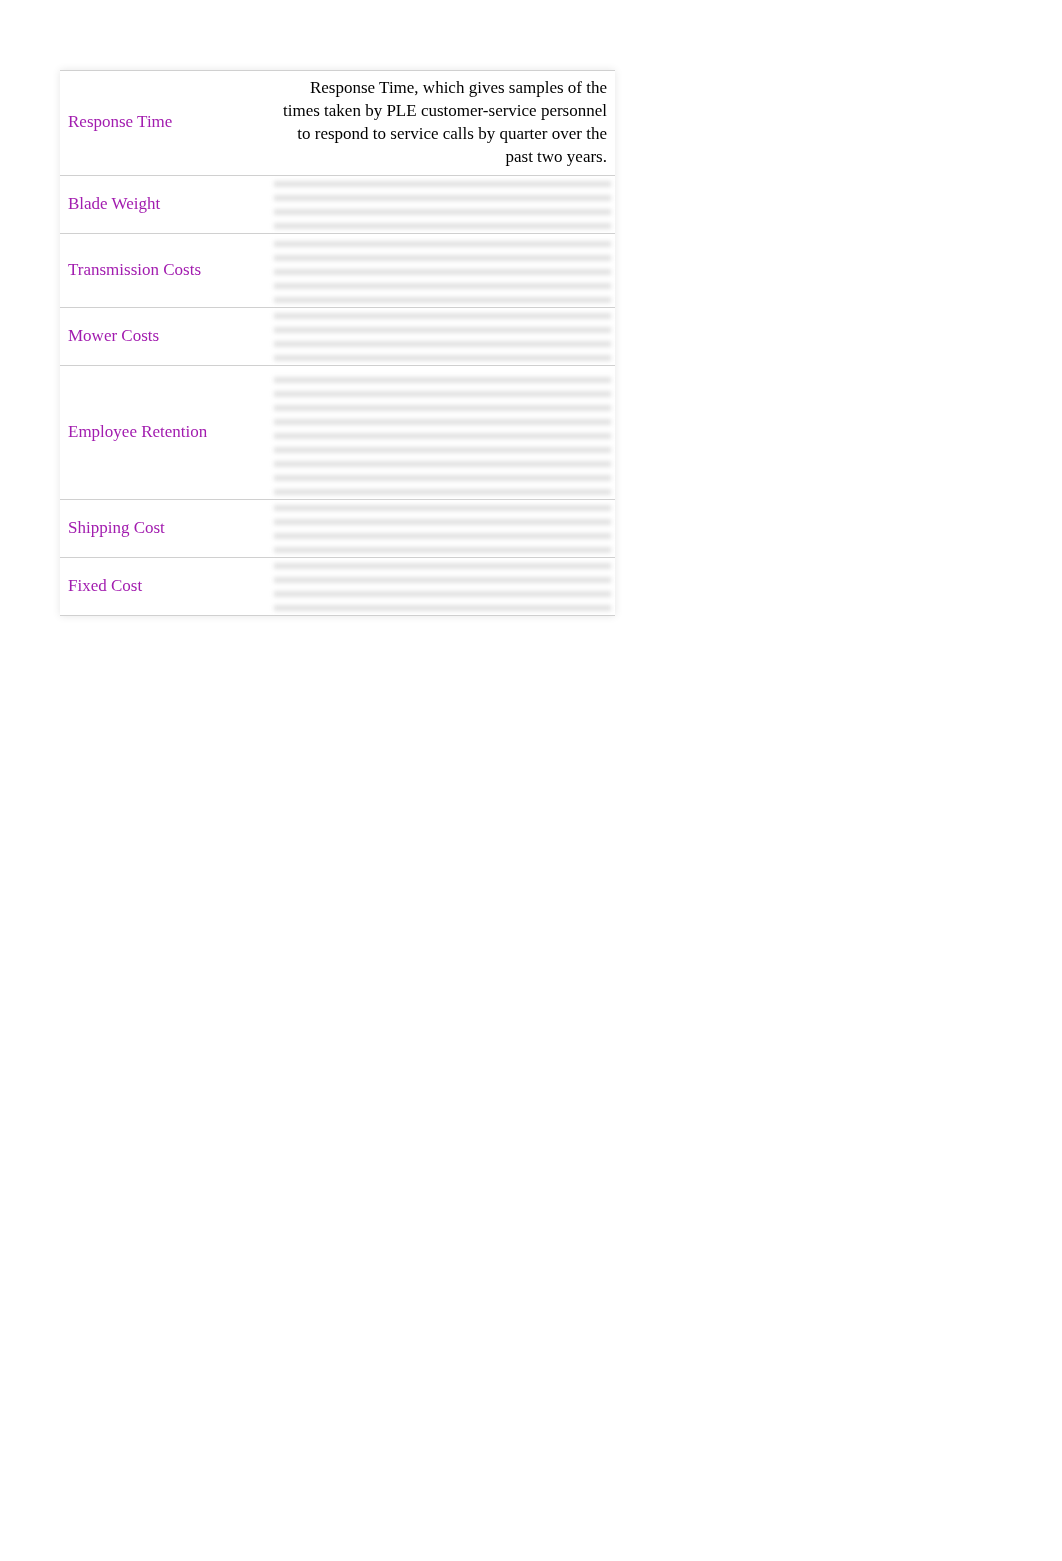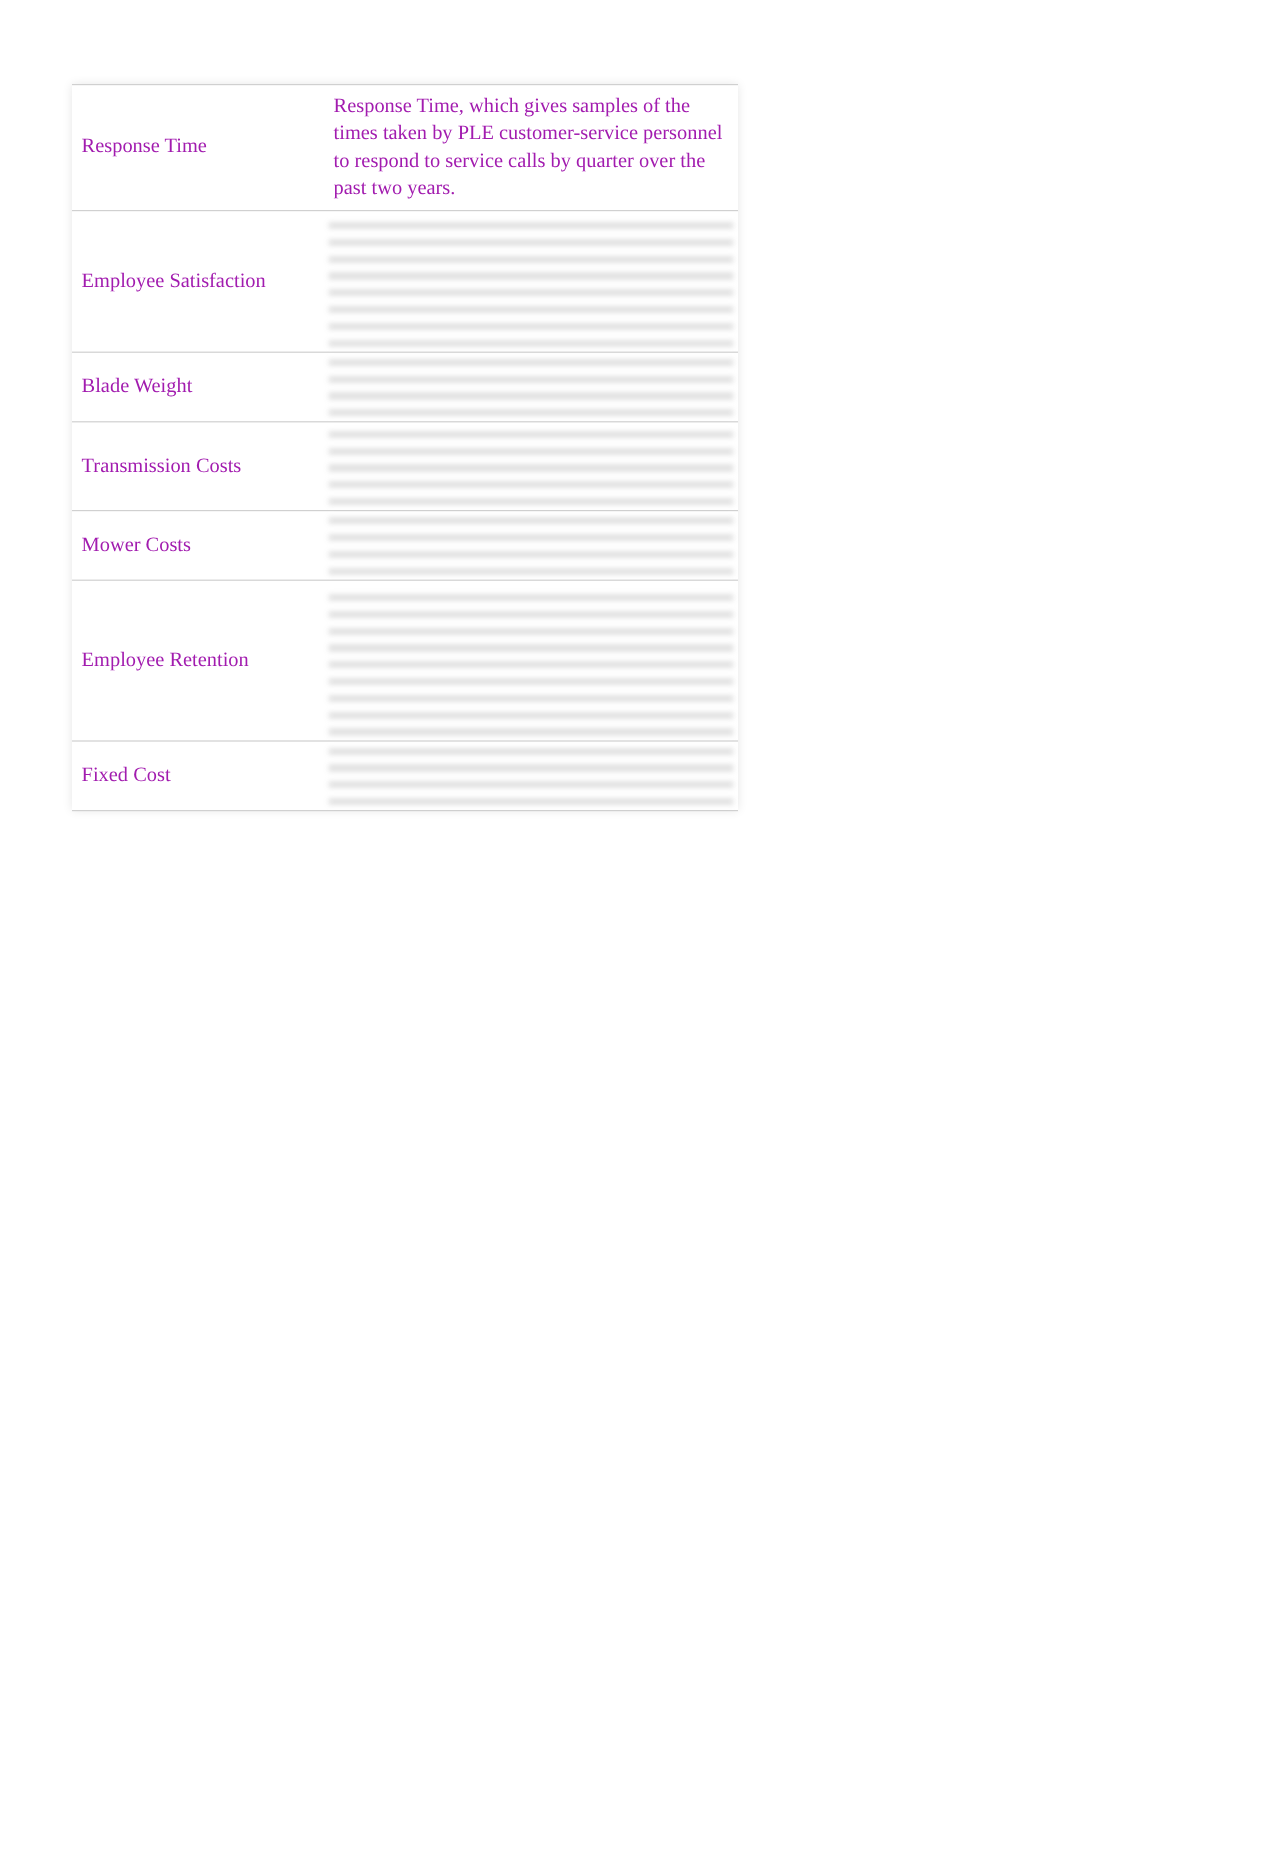--- a/index.html
+++ b/index.html
@@ -29,22 +29,23 @@
       line-height: 1.35;
     }
     .table-container td.label-cell {
       width: 210px;
       color: #a21caf;
       white-space: nowrap;
       vertical-align: middle;
     }
     .table-container td.desc-cell {
       width: 345px;
-      color: #a21caf;
+      color: #000000;
       position: relative;
+      text-align: right;
     }
     
     .desc-cell.blurred {
       color: transparent;
       user-select: none;
     }
     .desc-cell.blurred::after {
       content: "";
       position: absolute;
       inset: 4px;
@@ -68,37 +69,37 @@
 <body>
 
 <table class="table-container">
   <tbody>
 
   <tr>
         <td class="label-cell">Response Time</td>
         <td class="desc-cell">Response Time, which gives samples of the times taken by PLE customer-service personnel to respond to service calls by quarter over the past two years.</td>
       </tr>
       <tr>
-        <td class="label-cell">Employee Satisfaction</td>
-        <td class="desc-cell blurred h-lines-7"></td>
-      </tr>
-      <tr>
         <td class="label-cell">Blade Weight</td>
         <td class="desc-cell blurred h-lines-3"></td>
       </tr>
       <tr>
         <td class="label-cell">Transmission Costs</td>
         <td class="desc-cell blurred h-lines-4"></td>
       </tr>
       <tr>
         <td class="label-cell">Mower Costs</td>
         <td class="desc-cell blurred h-lines-3"></td>
       </tr>
       <tr>
         <td class="label-cell">Employee Retention</td>
         <td class="desc-cell blurred h-lines-8"></td>
       </tr>
       <tr>
+        <td class="label-cell">Shipping Cost</td>
+        <td class="desc-cell blurred h-lines-3"></td>
+      </tr>
+      <tr>
         <td class="label-cell">Fixed Cost</td>
         <td class="desc-cell blurred h-lines-3"></td>
       </tr>
     </tbody>
 </table>
 
 </body></html>

